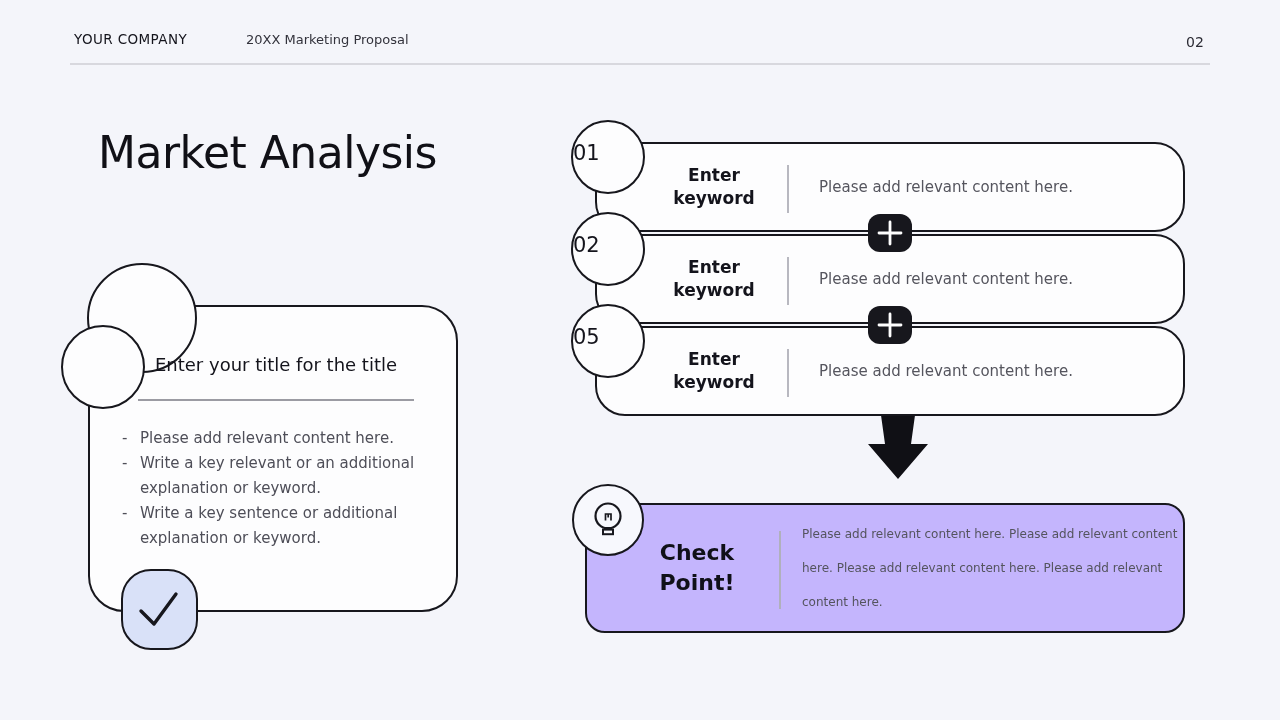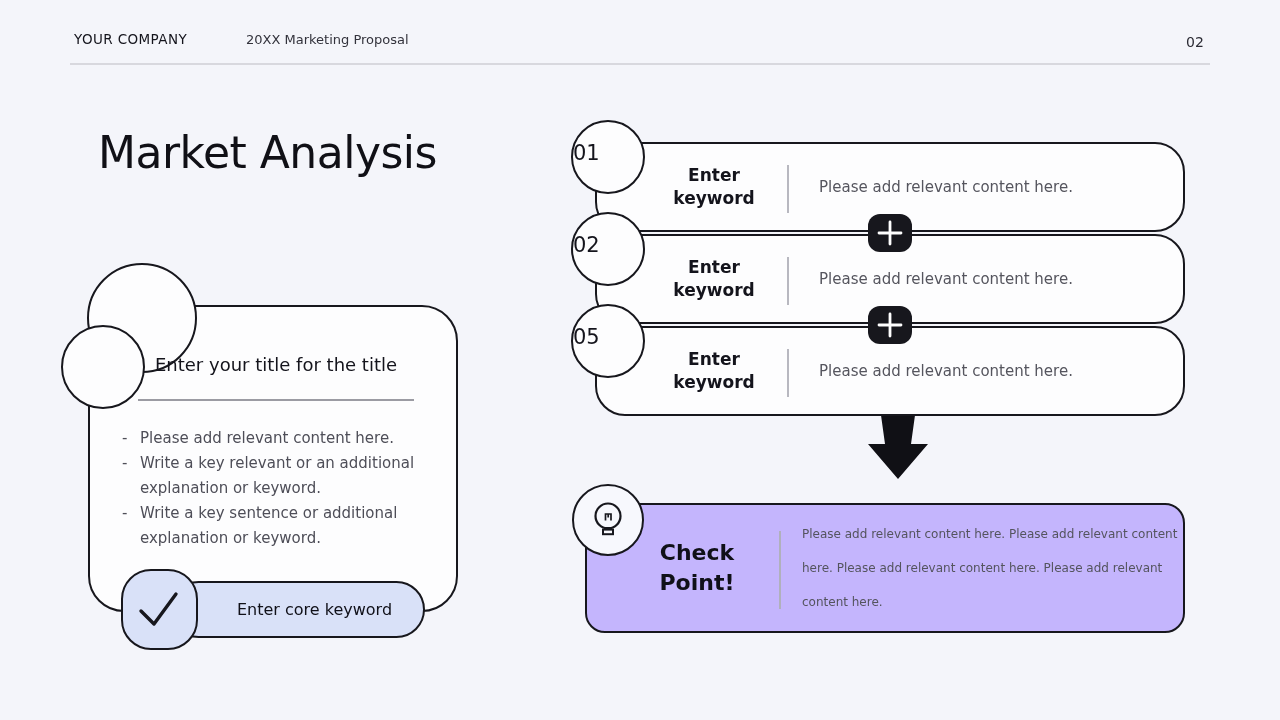--- a/index.html
+++ b/index.html
@@ -92,23 +92,20 @@
     </div>
     <div class="bullet">
       <span class="dash">-</span>
       <span class="b-text">Write a key relevant or an additional explanation or keyword.</span>
     </div>
     <div class="bullet">
       <span class="dash">-</span>
       <span class="b-text">Write a key sentence or additional explanation or keyword.</span>
     </div>
   </div>
-  <div class="outlined core-pill">
-    <span>Enter core keyword</span>
-  </div>
   <div class="outlined check-squircle">
     <svg width="72" height="76" viewBox="0 0 72 76">
       <path d="M18 40 L31 53 L53 23" fill="none" stroke="#17171d" stroke-width="3.4" stroke-linecap="round" stroke-linejoin="round"></path>
     </svg>
   </div>
 
   <svg class="down-arrow" width="64" height="72" viewBox="0 0 64 72">
     <polygon points="14,0 50,0 45,36 62,36 32,71 2,36 19,36" fill="#101015"></polygon>
   </svg>
 

